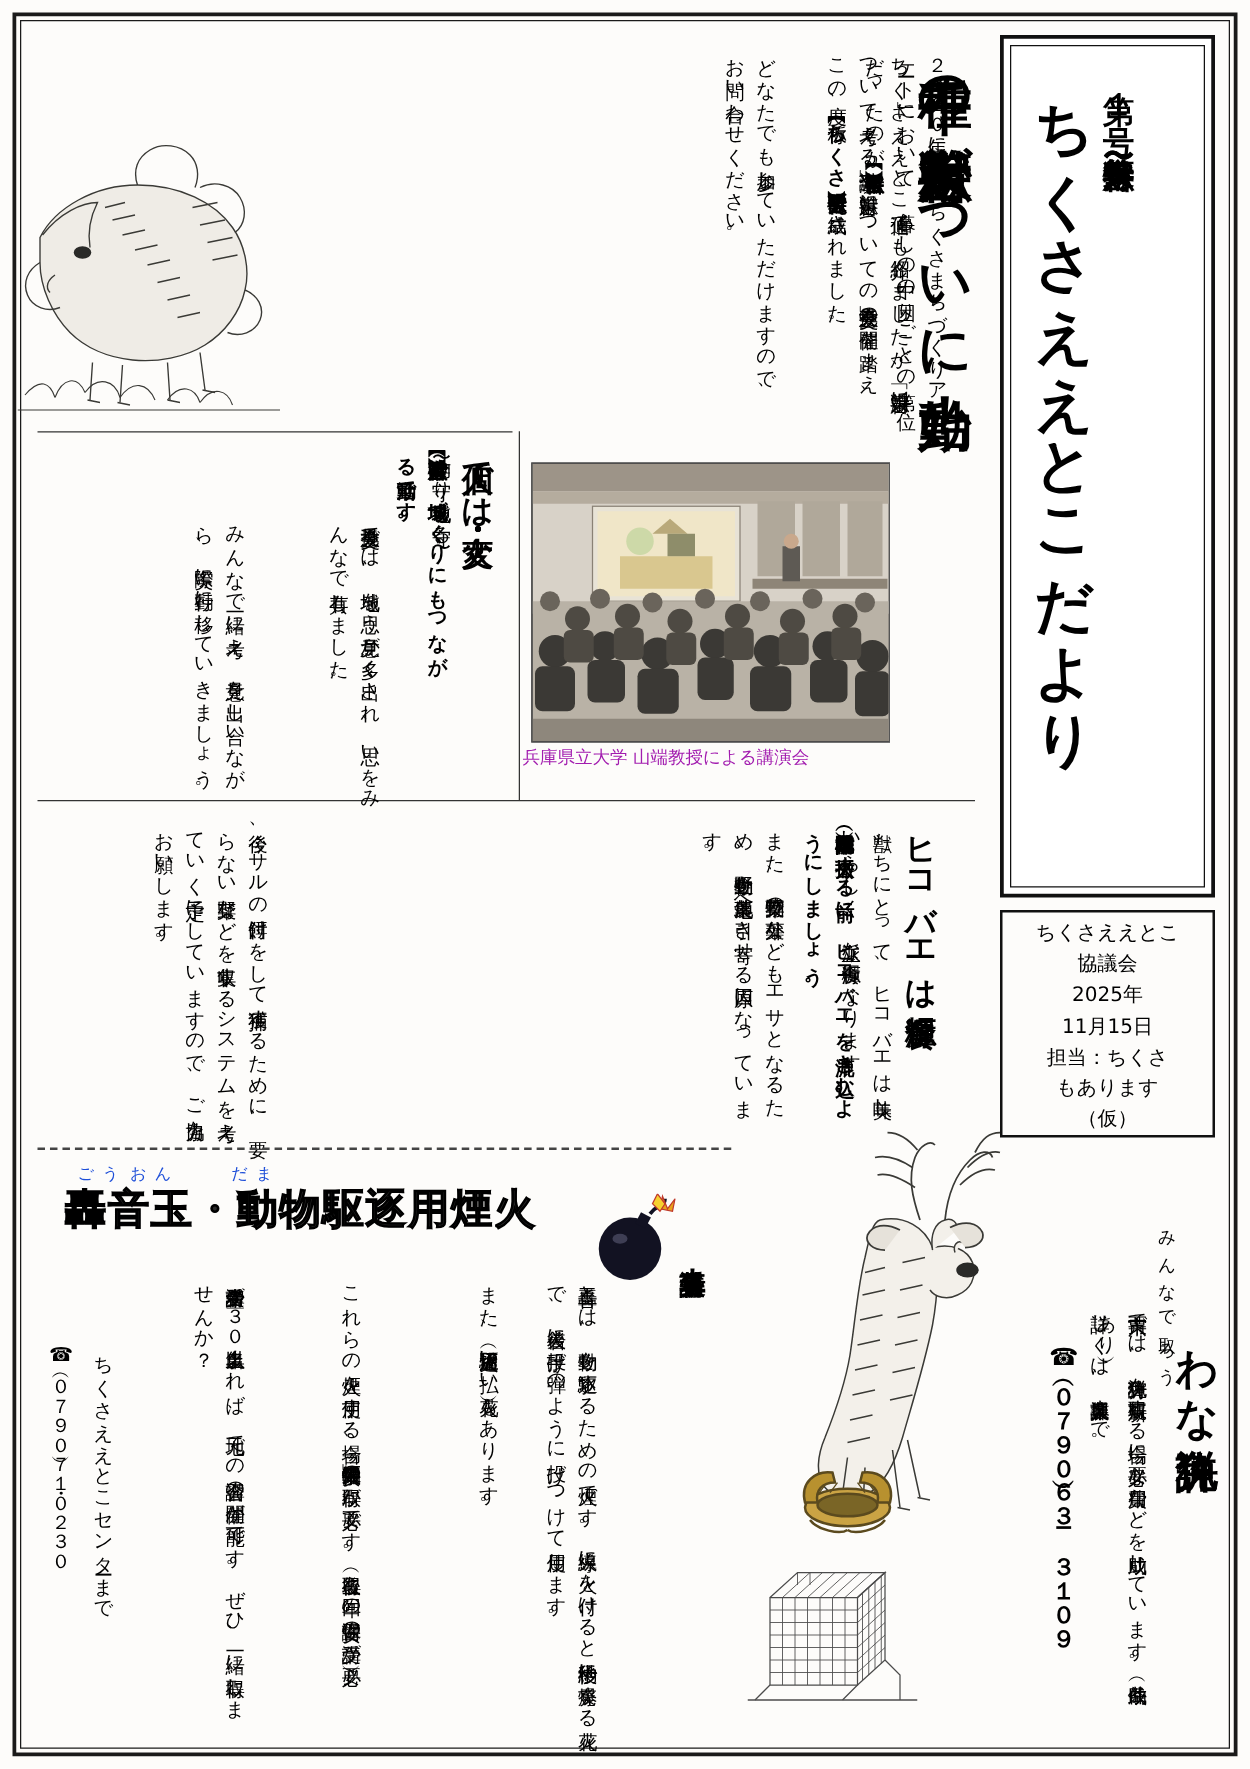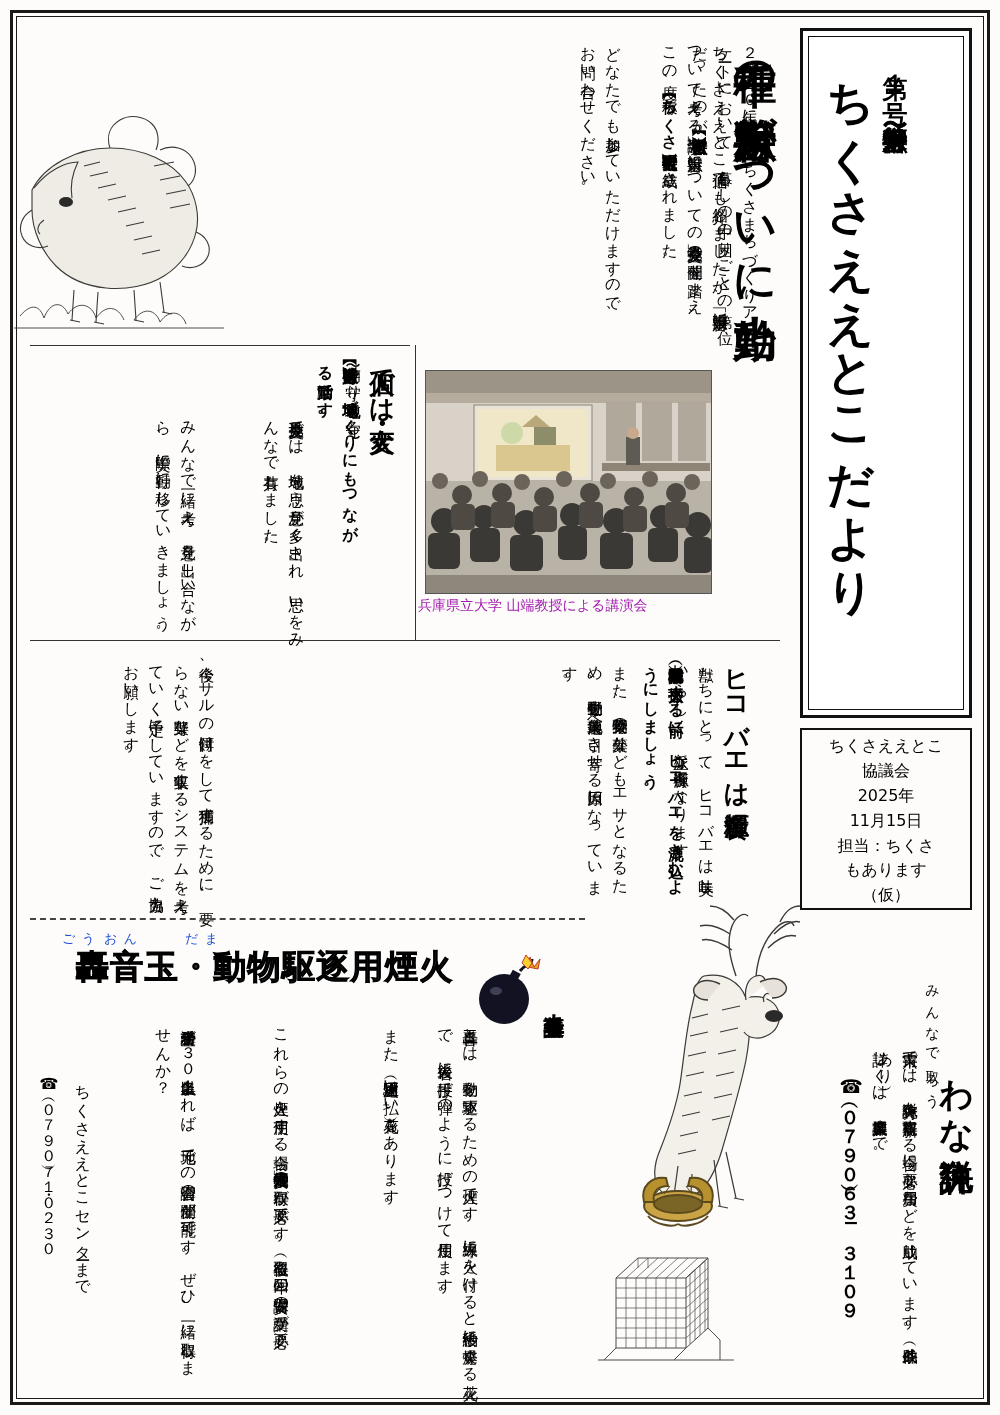--- a/index.html
+++ b/index.html
@@ -174,21 +174,20 @@
 
   
   .banner-title {
     position: absolute;
     left: 52px;
     top: 945px;
     font-size: 33px;
     font-weight: bold;
     color: #2b2b2b;
     letter-spacing: 0.04em;
-    margin-left: 24px;
     -webkit-text-stroke: 1px #000;
   }
   .ruby {
     position: absolute;
     font-size: 13px;
     letter-spacing: 0.5em;
     color: #1d4ed8;
   }
   .recruit {
     position: absolute;

